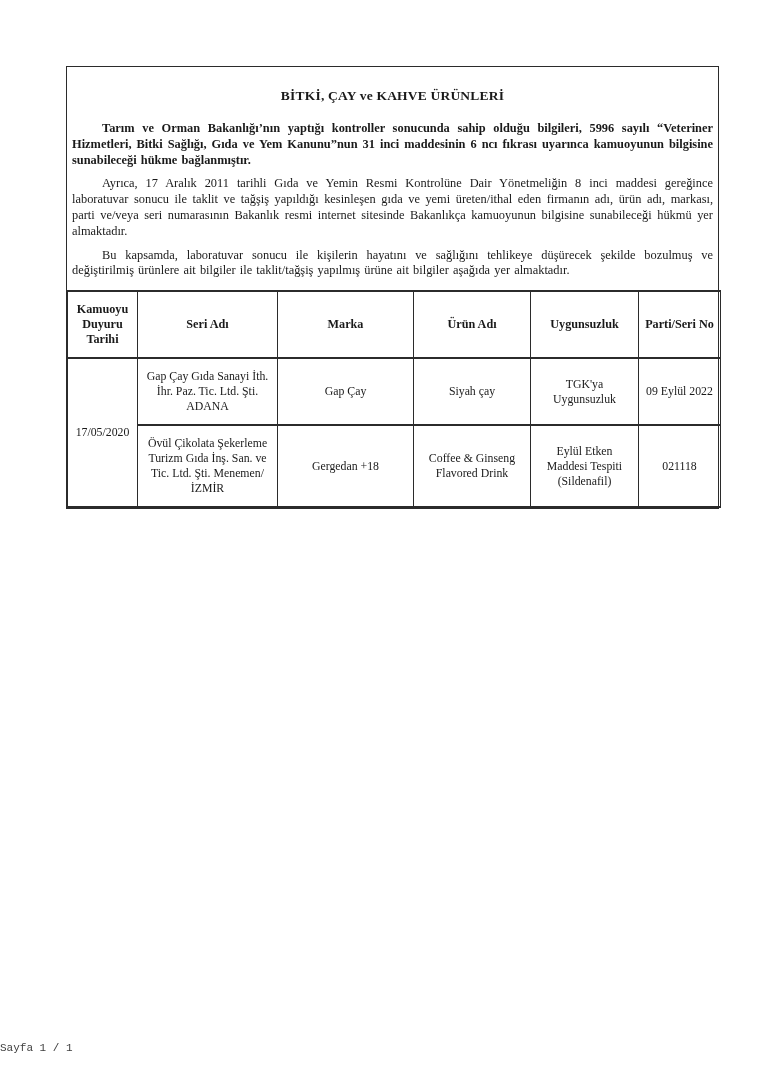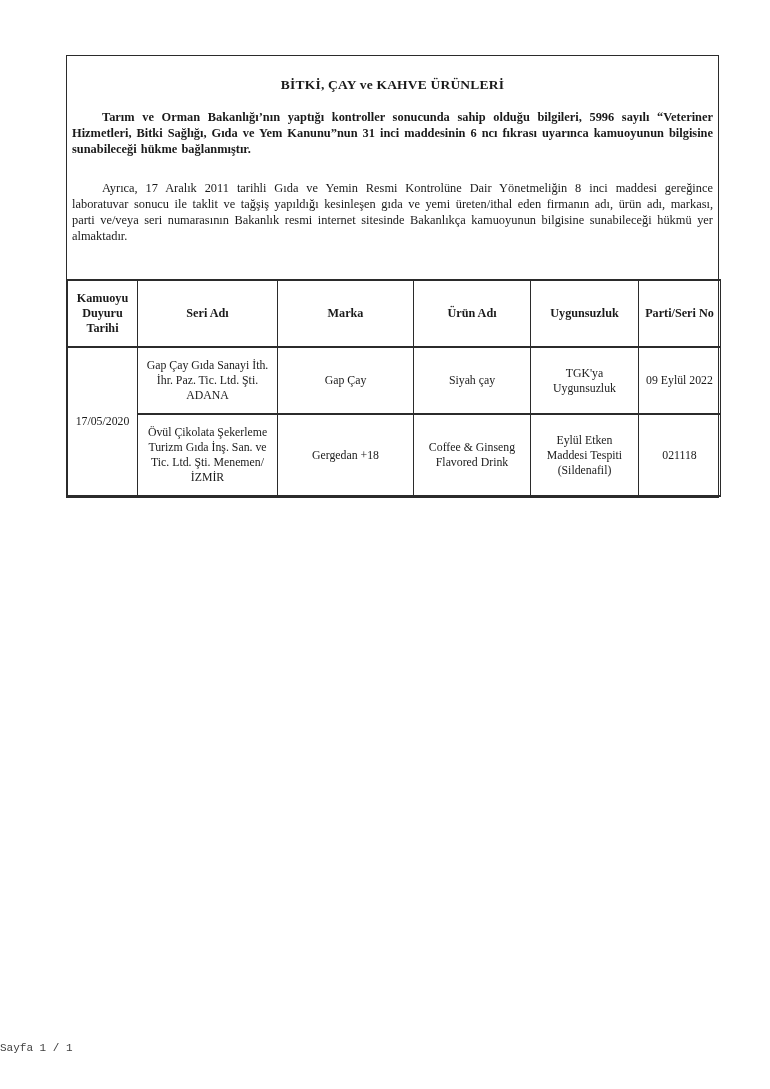--- a/index.html
+++ b/index.html
@@ -6,38 +6,38 @@
   html, body { background: #ffffff; }
   body {
     width: 770px; height: 1089px;
     position: relative;
     font-family: "Liberation Serif", "DejaVu Serif", serif;
     color: #1a1a1a;
     overflow: hidden;
   }
   .doc-box {
     position: absolute;
-    left: 66px; top: 55px;
+    left: 66px; top: 66px;
     width: 653px;
     border: 1px solid #2b2b2b;
   }
   .text-section {
     height: 223px;
     padding: 0 5px;
     overflow: hidden;
   }
   .doc-title {
     margin-top: 21px;
     text-align: center;
     font-size: 13.5px;
     font-weight: bold;
     letter-spacing: 0.2px;
   }
   .para {
-    margin-top: 24px;
+    margin-top: 8px;
     font-size: 12.4px;
     line-height: 15.8px;
     text-align: justify;
     text-indent: 30px;
     word-spacing: 1px;
   }
   .para.first { margin-top: 17px; font-weight: bold; }
   table.products {
     width: 100%;
     border-collapse: collapse;
@@ -75,20 +75,21 @@
 <body>
 
 <div class="page">
 
   <div class="doc-box">
 
     <div class="text-section">
       <div class="doc-title">BİTKİ, ÇAY ve KAHVE ÜRÜNLERİ</div>
       <p class="para first">Tarım  ve  Orman Bakanlığı’nın yaptığı kontroller  sonucunda  sahip  olduğu bilgileri, 5996 sayılı “Veteriner  Hizmetleri,  Bitki Sağlığı,  Gıda ve Yem Kanunu”nun  31 inci maddesinin  6 ncı fıkrası uyarınca kamuoyunun bilgisine sunabileceği hükme bağlanmıştır.</p>
       <p class="para">Ayrıca,  17 Aralık 2011 tarihli  Gıda ve Yemin  Resmi Kontrolüne  Dair  Yönetmeliğin  8 inci maddesi gereğince laboratuvar sonucu ile taklit ve tağşiş yapıldığı kesinleşen gıda ve yemi üreten/ithal eden firmanın adı, ürün adı, markası, parti ve/veya seri numarasının Bakanlık resmi internet sitesinde Bakanlıkça kamuoyunun bilgisine sunabileceği hükmü yer almaktadır.</p>
+      <p class="para">Bu kapsamda, laboratuvar sonucu ile  kişilerin hayatını ve sağlığını tehlikeye düşürecek şekilde bozulmuş ve  değiştirilmiş  ürünlere ait  bilgiler ile  taklit/tağşiş  yapılmış  ürüne ait bilgiler aşağıda yer almaktadır.</p>
 
     </div>
 
     <table class="products">
       <colgroup>
         <col style="width:70px">
         <col style="width:140px">
         <col style="width:136px">
         <col style="width:117px">
         <col style="width:108px">

